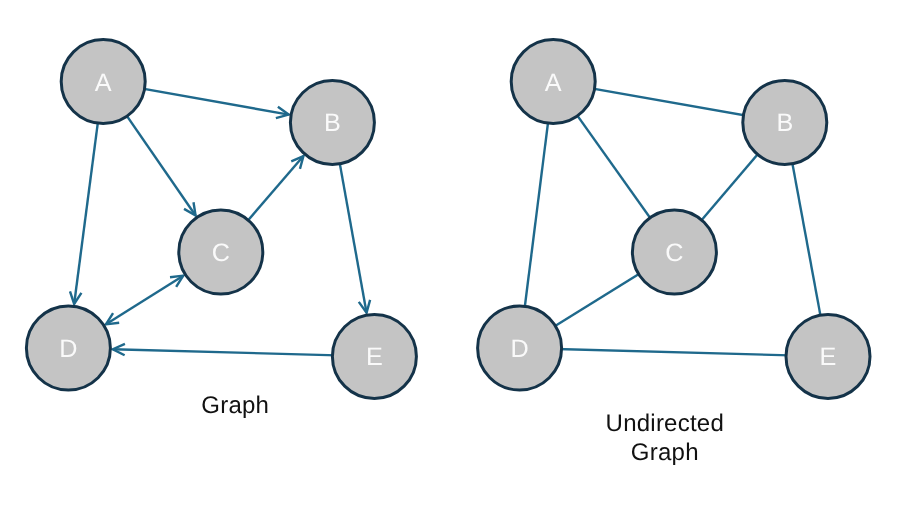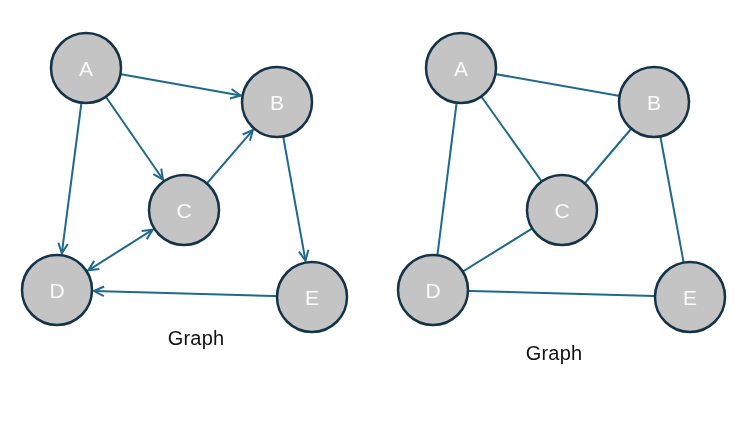--- a/index.html
+++ b/index.html
@@ -88,15 +88,16 @@
         <circle cx="690" cy="297" r="35" fill="#c4c4c4" stroke="#143349" stroke-width="2.5"></circle>
         <text x="690" y="297" dy="0.36em" text-anchor="middle" fill="#fafafa" font-size="21" font-family="&quot;Liberation Sans&quot;, sans-serif">E</text>
       </g>
     </svg>
 
   <div class="caption" id="caption-0" style="color: rgb(17, 17, 17);">
     <div>Graph</div>
   </div>
 
   <div class="caption" id="caption-1" style="color: rgb(17, 17, 17);">
+    <div>Undirected</div>
     <div>Graph</div>
   </div>
 </div>
 
 </body></html>

